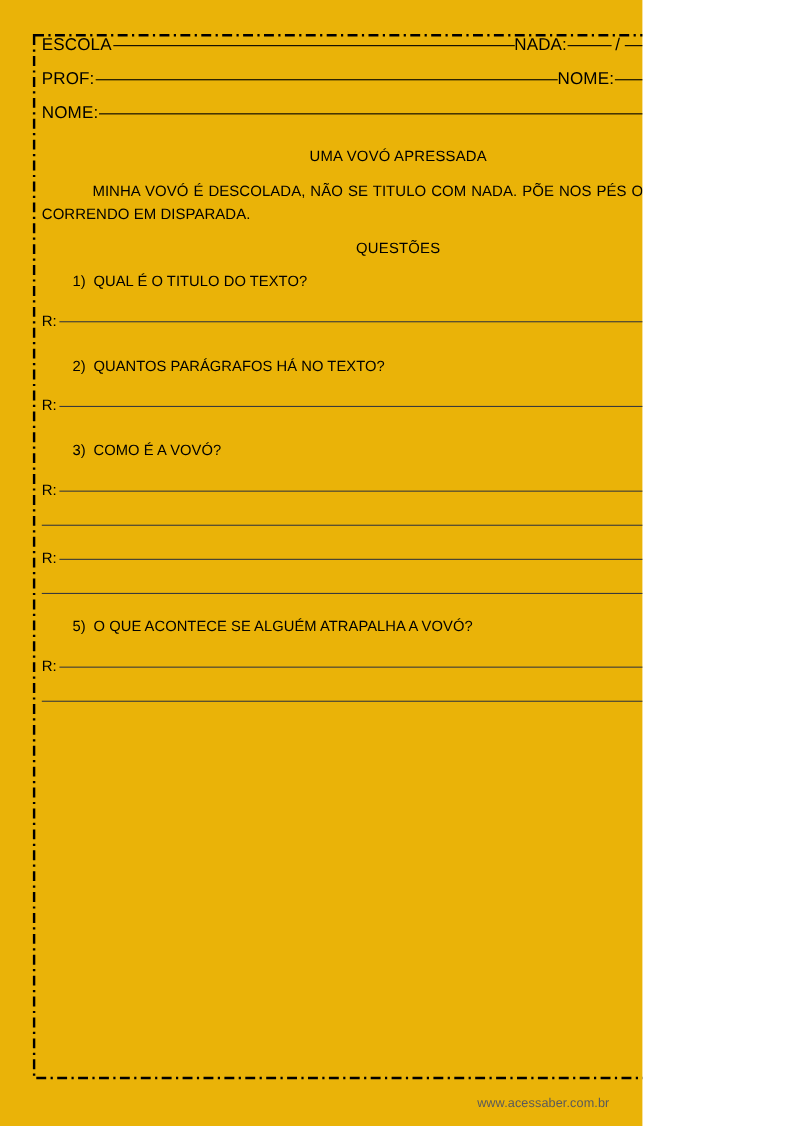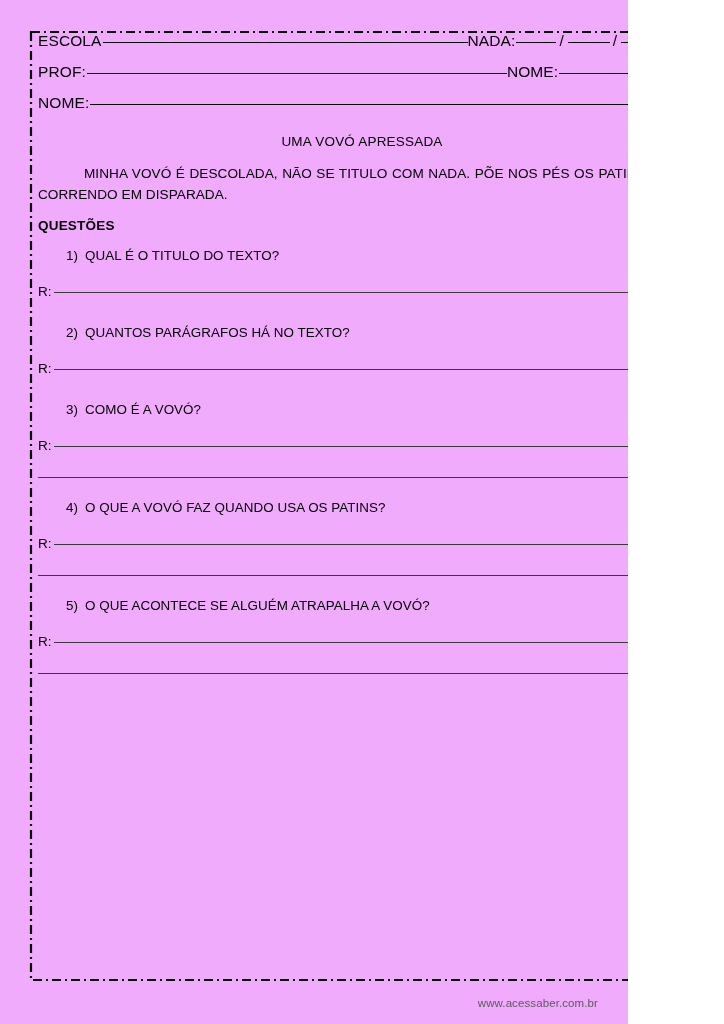--- a/index.html
+++ b/index.html
@@ -8,23 +8,23 @@
     background: #ffffff;
   }
 
   body {
     font-family: "Liberation Sans", sans-serif;
     color: #000000;
   }
 
   .page {
     position: relative;
-    width: 628px;
+    width: 584px;
     height: 1024px;
-    background: #f0abfc;
+    background: #eab308;
     overflow: hidden;
     box-sizing: border-box;
   }
 
   
   .page-border {
     position: absolute;
     left: 0;
     top: 0;
     width: 724px;
@@ -78,21 +78,22 @@
   .para {
     text-align: justify;
     font-size: 13.6px;
     line-height: 1.52;
     text-indent: 46px;
     margin: 0 0 13px 0;
     letter-spacing: .05px;
   }
 
   .section-title {
-    font-weight: bold;
+    text-align: center;
+    font-weight: normal;
     font-size: 13.5px;
     letter-spacing: .2px;
     margin-top: 10px;
     margin-bottom: 15px;
   }
 
   
   .q-block { margin-bottom: 0; }
 
   .q-text {
@@ -202,23 +203,20 @@
         <span class="q-num">3)</span><span>COMO É A VOVÓ?</span>
       </div>
       <div class="ans-row gap-after-line">
         <span class="r-lbl">R:</span>
         <span class="ans-line"></span>
       </div>
       <div class="ans-line-full"></div>
     </div>
 
     <div class="q-block">
-      <div class="q-text">
-        <span class="q-num">4)</span><span>O QUE A VOVÓ FAZ QUANDO USA OS PATINS?</span>
-      </div>
       <div class="ans-row gap-after-line">
         <span class="r-lbl">R:</span>
         <span class="ans-line"></span>
       </div>
       <div class="ans-line-full"></div>
     </div>
 
     <div class="q-block">
       <div class="q-text">
         <span class="q-num">5)</span><span>O QUE ACONTECE SE ALGUÉM ATRAPALHA A VOVÓ?</span>

